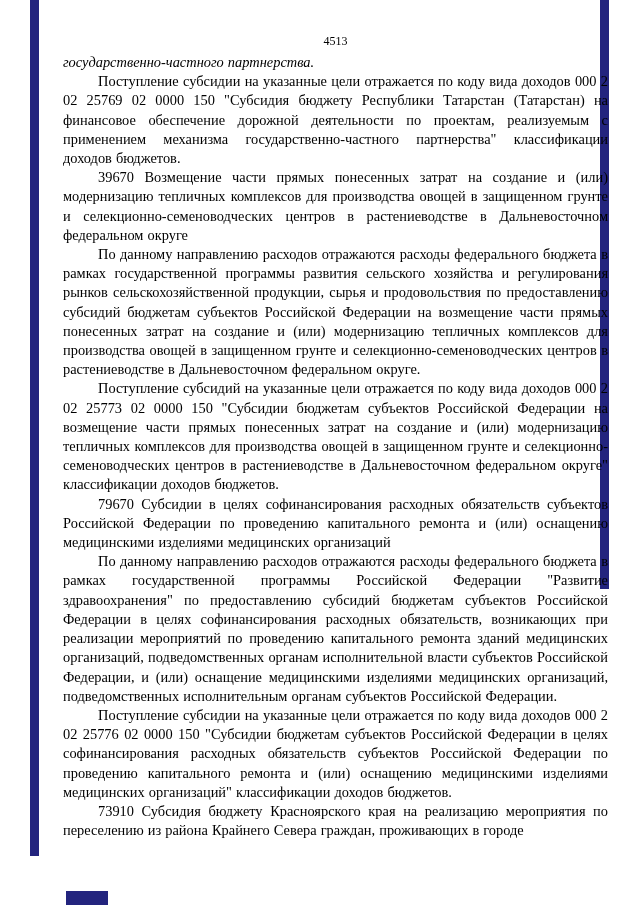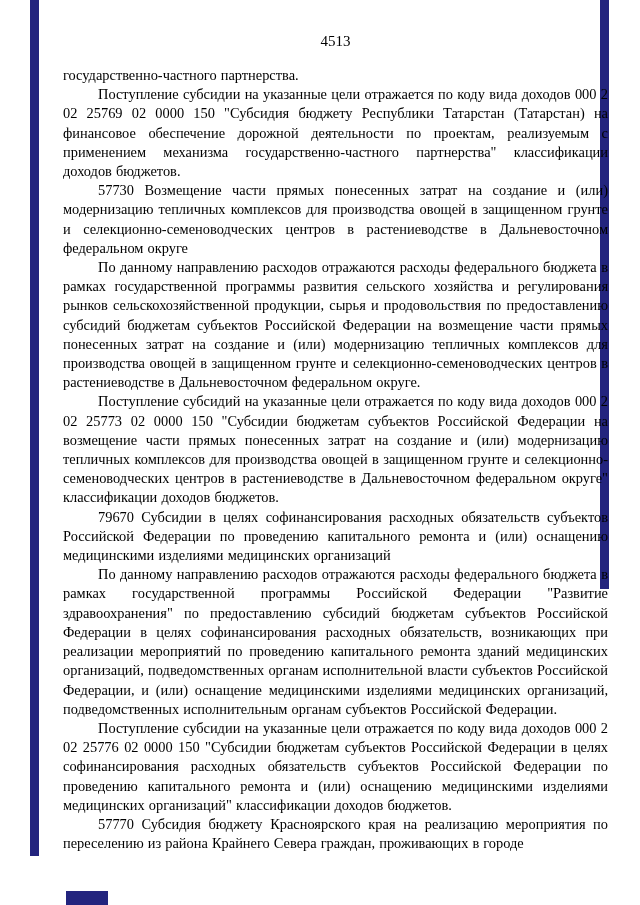--- a/index.html
+++ b/index.html
@@ -19,45 +19,45 @@
   .scan-bar.right  { left: 600px; top: 0;     width: 9px;  height: 589px; }
   .scan-bar.bottom { left: 66px;  top: 891px; width: 42px; height: 14px;  }
   .page {
     position: absolute;
     left: 63px;
     top: 32px;
     width: 545px;
   }
   .page-number {
     text-align: center;
-    font-size: 15px;
+    font-size: 12px;
     line-height: 19px;
-    margin-bottom: 15px;
+    margin-bottom: 2px;
   }
   .para {
     font-size: 14.4px;
     line-height: 19.2px;
     text-align: justify;
     text-indent: 35px;
     word-spacing: 0.5px;
   }
-  .para.no-indent { text-indent: 0; }
+  .para.no-indent { text-indent: 0; font-style: italic; }
 </style>
 </head>
 <body>
 
 <div class="scan-bar left"></div>
 <div class="scan-bar right"></div>
 <div class="scan-bar bottom"></div>
 
 <div class="page">
   <div class="page-number">4513</div>
 
   <p class="para no-indent">государственно-частного партнерства.</p>
   <p class="para">Поступление субсидии на указанные цели отражается по коду вида доходов 000 2 02 25769 02 0000 150 "Субсидия бюджету Республики Татарстан (Татарстан) на финансовое обеспечение дорожной деятельности по проектам, реализуемым с применением механизма государственно-частного партнерства" классификации доходов бюджетов.</p>
-  <p class="para">57730 Возмещение части прямых понесенных затрат на создание и (или) модернизацию тепличных комплексов для производства овощей в защищенном грунте и селекционно-семеноводческих центров в растениеводстве в Дальневосточном федеральном округе</p>
+  <p class="para">39670 Возмещение части прямых понесенных затрат на создание и (или) модернизацию тепличных комплексов для производства овощей в защищенном грунте и селекционно-семеноводческих центров в растениеводстве в Дальневосточном федеральном округе</p>
   <p class="para">По данному направлению расходов отражаются расходы федерального бюджета в рамках государственной программы развития сельского хозяйства и регулирования рынков сельскохозяйственной продукции, сырья и продовольствия по предоставлению субсидий бюджетам субъектов Российской Федерации на возмещение части прямых понесенных затрат на создание и (или) модернизацию тепличных комплексов для производства овощей в защищенном грунте и селекционно-семеноводческих центров в растениеводстве в Дальневосточном федеральном округе.</p>
   <p class="para">Поступление субсидий на указанные цели отражается по коду вида доходов 000 2 02 25773 02 0000 150 "Субсидии бюджетам субъектов Российской Федерации на возмещение части прямых понесенных затрат на создание и (или) модернизацию тепличных комплексов для производства овощей в защищенном грунте и селекционно-семеноводческих центров в растениеводстве в Дальневосточном федеральном округе" классификации доходов бюджетов.</p>
   <p class="para">79670 Субсидии в целях софинансирования расходных обязательств субъектов Российской Федерации по проведению капитального ремонта и (или) оснащению медицинскими изделиями медицинских организаций</p>
   <p class="para">По данному направлению расходов отражаются расходы федерального бюджета в рамках государственной программы Российской Федерации "Развитие здравоохранения" по предоставлению субсидий бюджетам субъектов Российской Федерации в целях софинансирования расходных обязательств, возникающих при реализации мероприятий по проведению капитального ремонта зданий медицинских организаций, подведомственных органам исполнительной власти субъектов Российской Федерации, и (или) оснащение медицинскими изделиями медицинских организаций, подведомственных исполнительным органам субъектов Российской Федерации.</p>
   <p class="para">Поступление субсидии на указанные цели отражается по коду вида доходов 000 2 02 25776 02 0000 150 "Субсидии бюджетам субъектов Российской Федерации в целях софинансирования расходных обязательств субъектов Российской Федерации по проведению капитального ремонта и (или) оснащению медицинскими изделиями медицинских организаций" классификации доходов бюджетов.</p>
-  <p class="para">57770 Субсидия бюджету Красноярского края на реализацию мероприятия по переселению из района Крайнего Севера граждан, проживающих в городе</p>
+  <p class="para">73910 Субсидия бюджету Красноярского края на реализацию мероприятия по переселению из района Крайнего Севера граждан, проживающих в городе</p>
 </div>
 
 </body></html>

